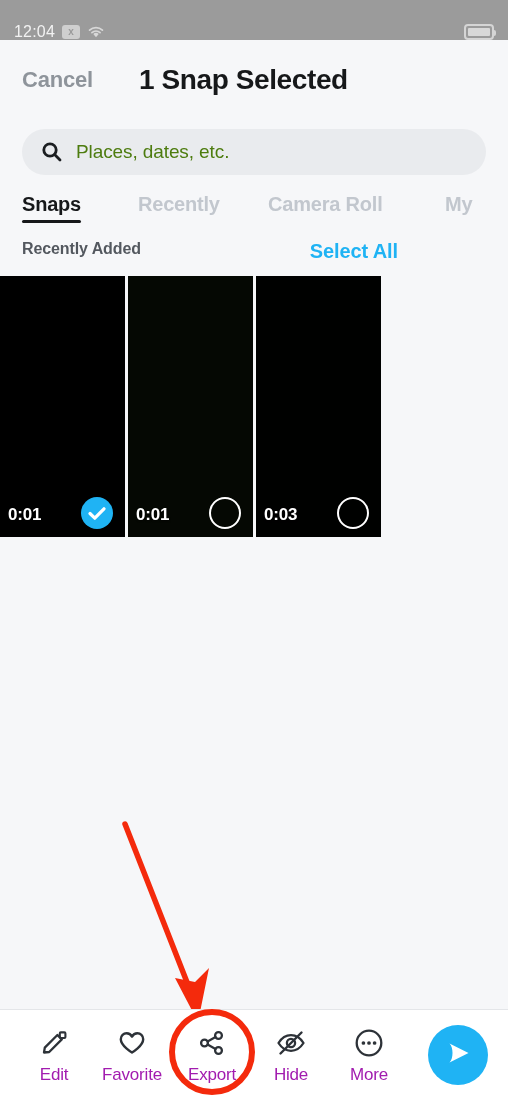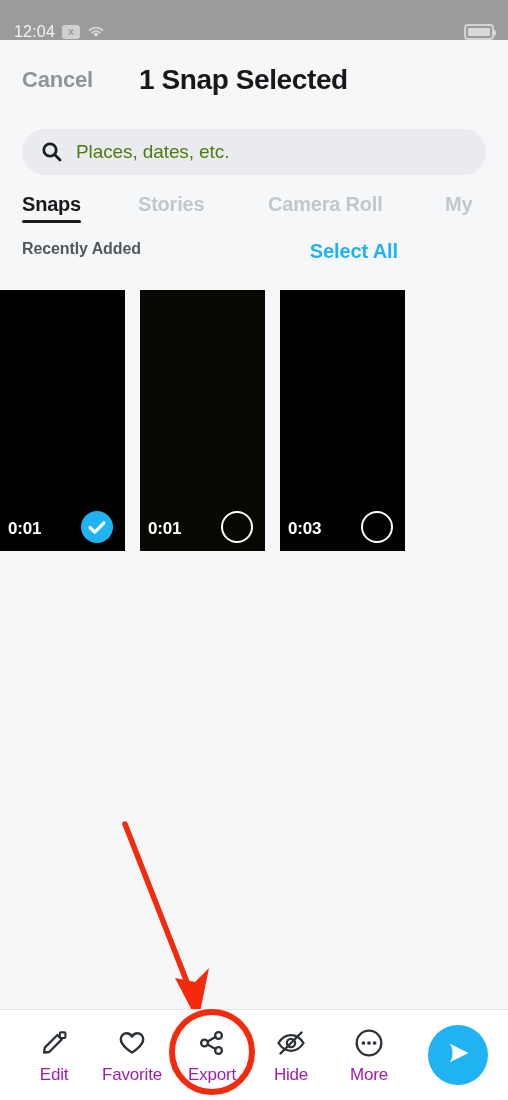--- a/index.html
+++ b/index.html
@@ -113,23 +113,23 @@
     letter-spacing:-0.1px;
   }
   .select-all {
     position:absolute; right:22px; top:0;
     font-size:20px; font-weight:700; color:#1FB3F4;
     letter-spacing:-0.1px; cursor:pointer;
   }
 
   
   .grid {
-    position:absolute; left:0; top:290px;
+    position:absolute; left:0; top:276px;
     width:508px; height:261px;
-    display:flex; gap:15px;
+    display:flex; gap:3px;
   }
   .thumb {
     position:relative;
     width:125px; height:261px;
     background:#000000;
     overflow:hidden;
     cursor:pointer;
     flex:0 0 125px;
   }
   .thumb.tint-a { background:#000000; }
@@ -227,21 +227,21 @@
       <svg width="24" height="24" viewBox="0 0 24 24">
         <circle cx="10" cy="10" r="6.2" stroke="#1B1E21" stroke-width="2.8" fill="none"></circle>
         <line x1="14.6" y1="14.6" x2="20" y2="20" stroke="#1B1E21" stroke-width="2.8" stroke-linecap="round"></line>
       </svg>
     </span>
     <span class="search-placeholder">Places, dates, etc.</span>
   </div>
 
   <div class="tabs">
     <span class="tab active" style="left:22px;">Snaps<i class="tab-underline"></i></span>
-    <span class="tab" style="left:138px;">Stories</span>
+    <span class="tab" style="left:138px;">Recently</span>
     <span class="tab" style="left:268px;">Camera Roll</span>
     <span class="tab" style="left:445px;">My</span>
   </div>
 
   <div class="section-head">
     <span class="section-title">Recently Added</span>
     <span class="select-all">Select All</span>
   </div>
 
   <div class="grid">

